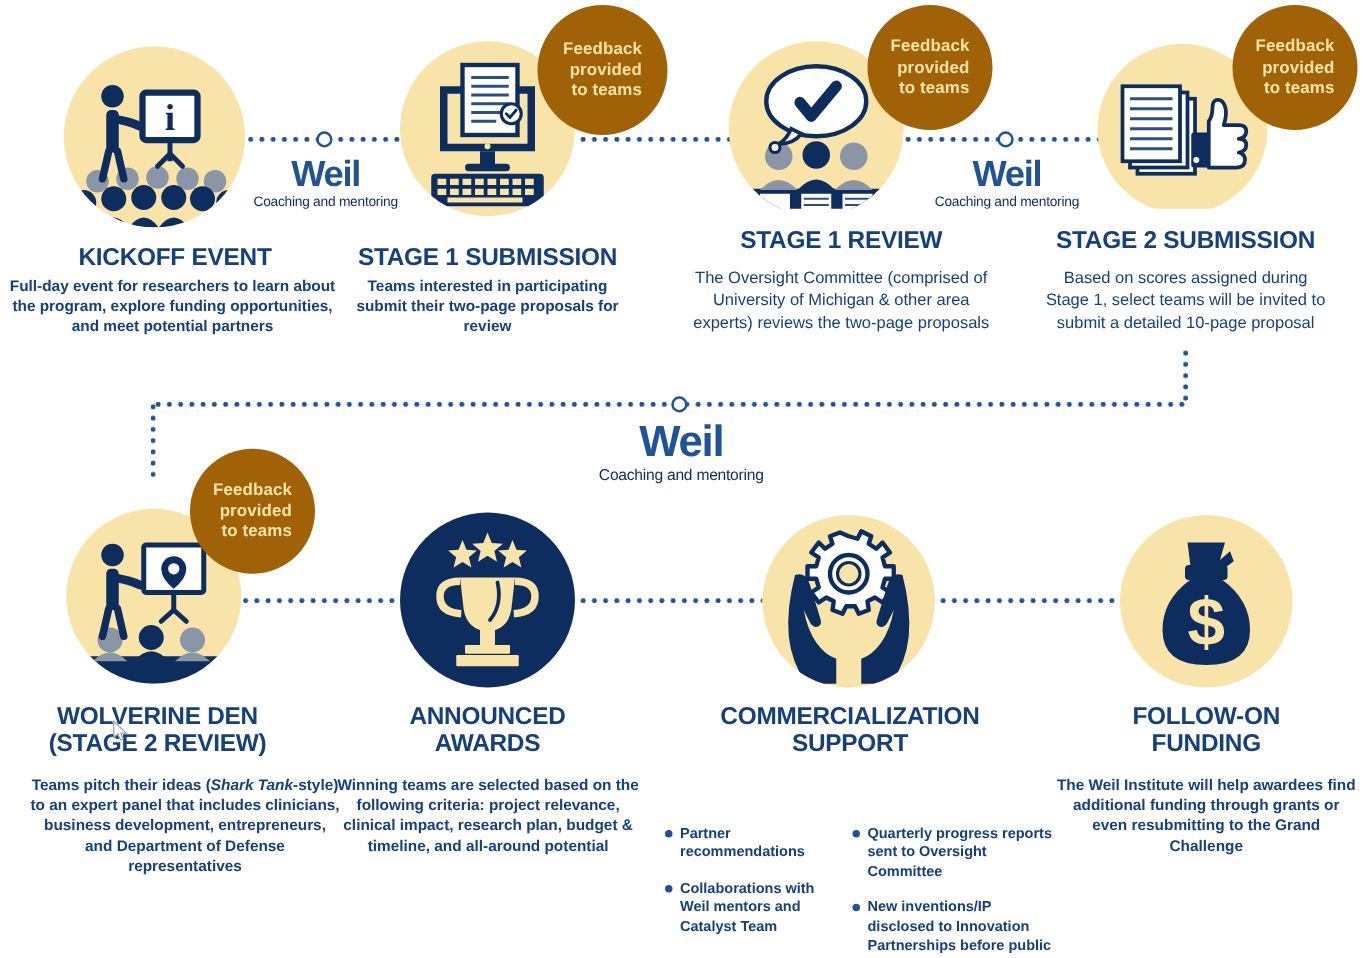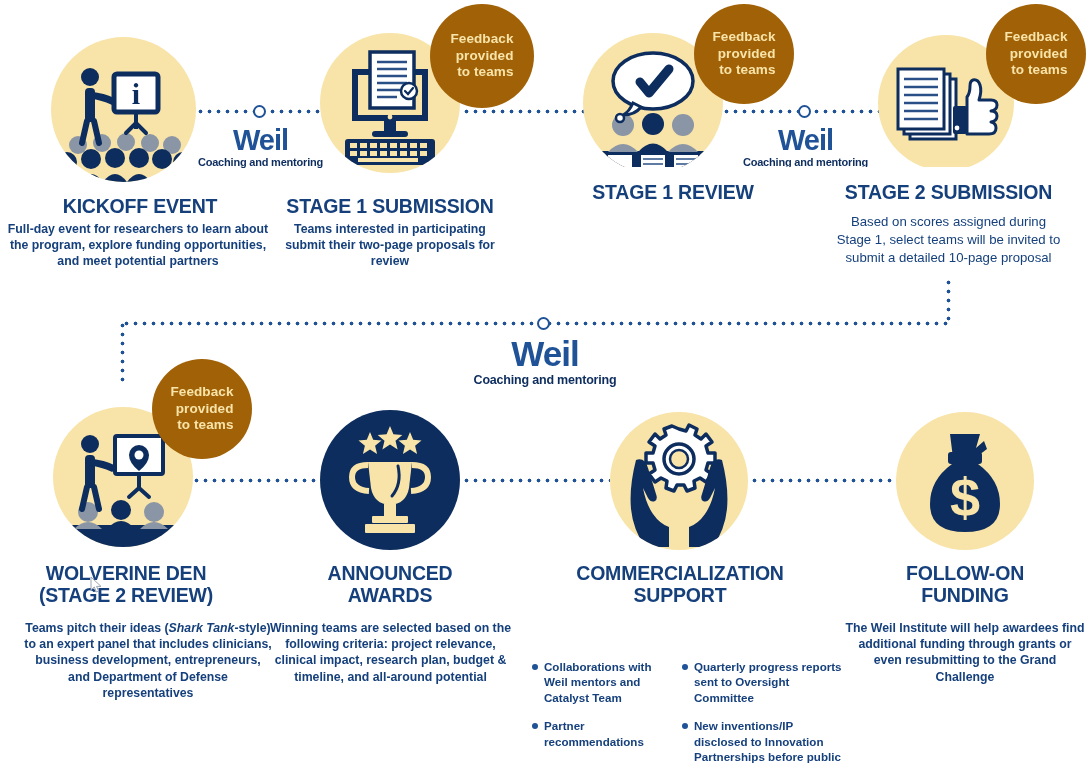--- a/index.html
+++ b/index.html
@@ -84,21 +84,21 @@
 
   
   .weil { position: absolute; text-align: center; }
   .weil .mark {
     color: #1F5296;
     font-weight: bold;
     letter-spacing: -1px;
   }
   .weil .sub {
     color: #0D2D5E;
-    font-weight: bold;
+    font-weight: normal;
     letter-spacing: -.2px;
   }
   .weil.small .mark { font-size: 29px; line-height: 1; }
   .weil.small .sub  { font-size: 11px; margin-top: 1px; }
   .weil.big .mark   { font-size: 35px; line-height: 1; }
   .weil.big .sub    { font-size: 12.5px; margin-top: 2px; }
 
   
   .dots-h {
     position: absolute;
@@ -297,20 +297,21 @@
       <path d="M50 70 q-4 9 -10 12 q12 0 18 -8 z" fill="#FFFFFF" stroke="#0D2D5E" stroke-width="3"></path>
       <circle cx="37" cy="85" r="4" fill="#FFFFFF" stroke="#0D2D5E" stroke-width="2.5"></circle>
       <path d="M57 49 l9 11 l20 -24" stroke="#0D2D5E" stroke-width="9" fill="none" stroke-linecap="round" stroke-linejoin="round"></path>
     </svg>
   </div>
   <div class="feedback" style="left:694px; top:4px; width:100px; height:100px;">
     <span>Feedback<br>provided<br>to teams</span>
   </div>
   <div class="card" style="left:540px; top:167px; width:266px; height:113px;">
     <h3>STAGE 1 REVIEW</h3>
+    <p>The Oversight Committee (comprised of University of Michigan &amp; other area experts) reviews the two-page proposals</p>
   </div>
 
   <div class="weil small" style="left:733px; top:126px; width:145px;">
     <div class="mark">Weil</div>
     <div class="sub">Coaching and mentoring</div>
   </div>
 
   <div class="circle cream" style="left:878px; top:35px; width:136px; height:136px;">
     <svg viewBox="0 0 136 136" width="136" height="136">
 
@@ -427,25 +428,25 @@
   </div>
   <div class="node-title" style="left:550px; top:563px; width:260px;">
     <div>COMMERCIALIZATION</div>
     <div>SUPPORT</div>
   </div>
 
   <div class="bullets" style="left:532px; top:659px;">
     <div class="col">
       <div class="bi">
         <span class="bullet-dot"></span>
-        <span class="bt">Collaborations with Weil mentors and Catalyst Team</span>
+        <span class="bt">Partner recommendations</span>
       </div>
       <div class="bi">
         <span class="bullet-dot"></span>
-        <span class="bt">Partner recommendations</span>
+        <span class="bt">Collaborations with Weil mentors and Catalyst Team</span>
       </div>
     </div>
     <div class="col" style="width:160px;">
       <div class="bi">
         <span class="bullet-dot"></span>
         <span class="bt">Quarterly progress reports sent to Oversight Committee</span>
       </div>
       <div class="bi">
         <span class="bullet-dot"></span>
         <span class="bt">New inventions/IP disclosed to Innovation Partnerships before public disclosure</span>

